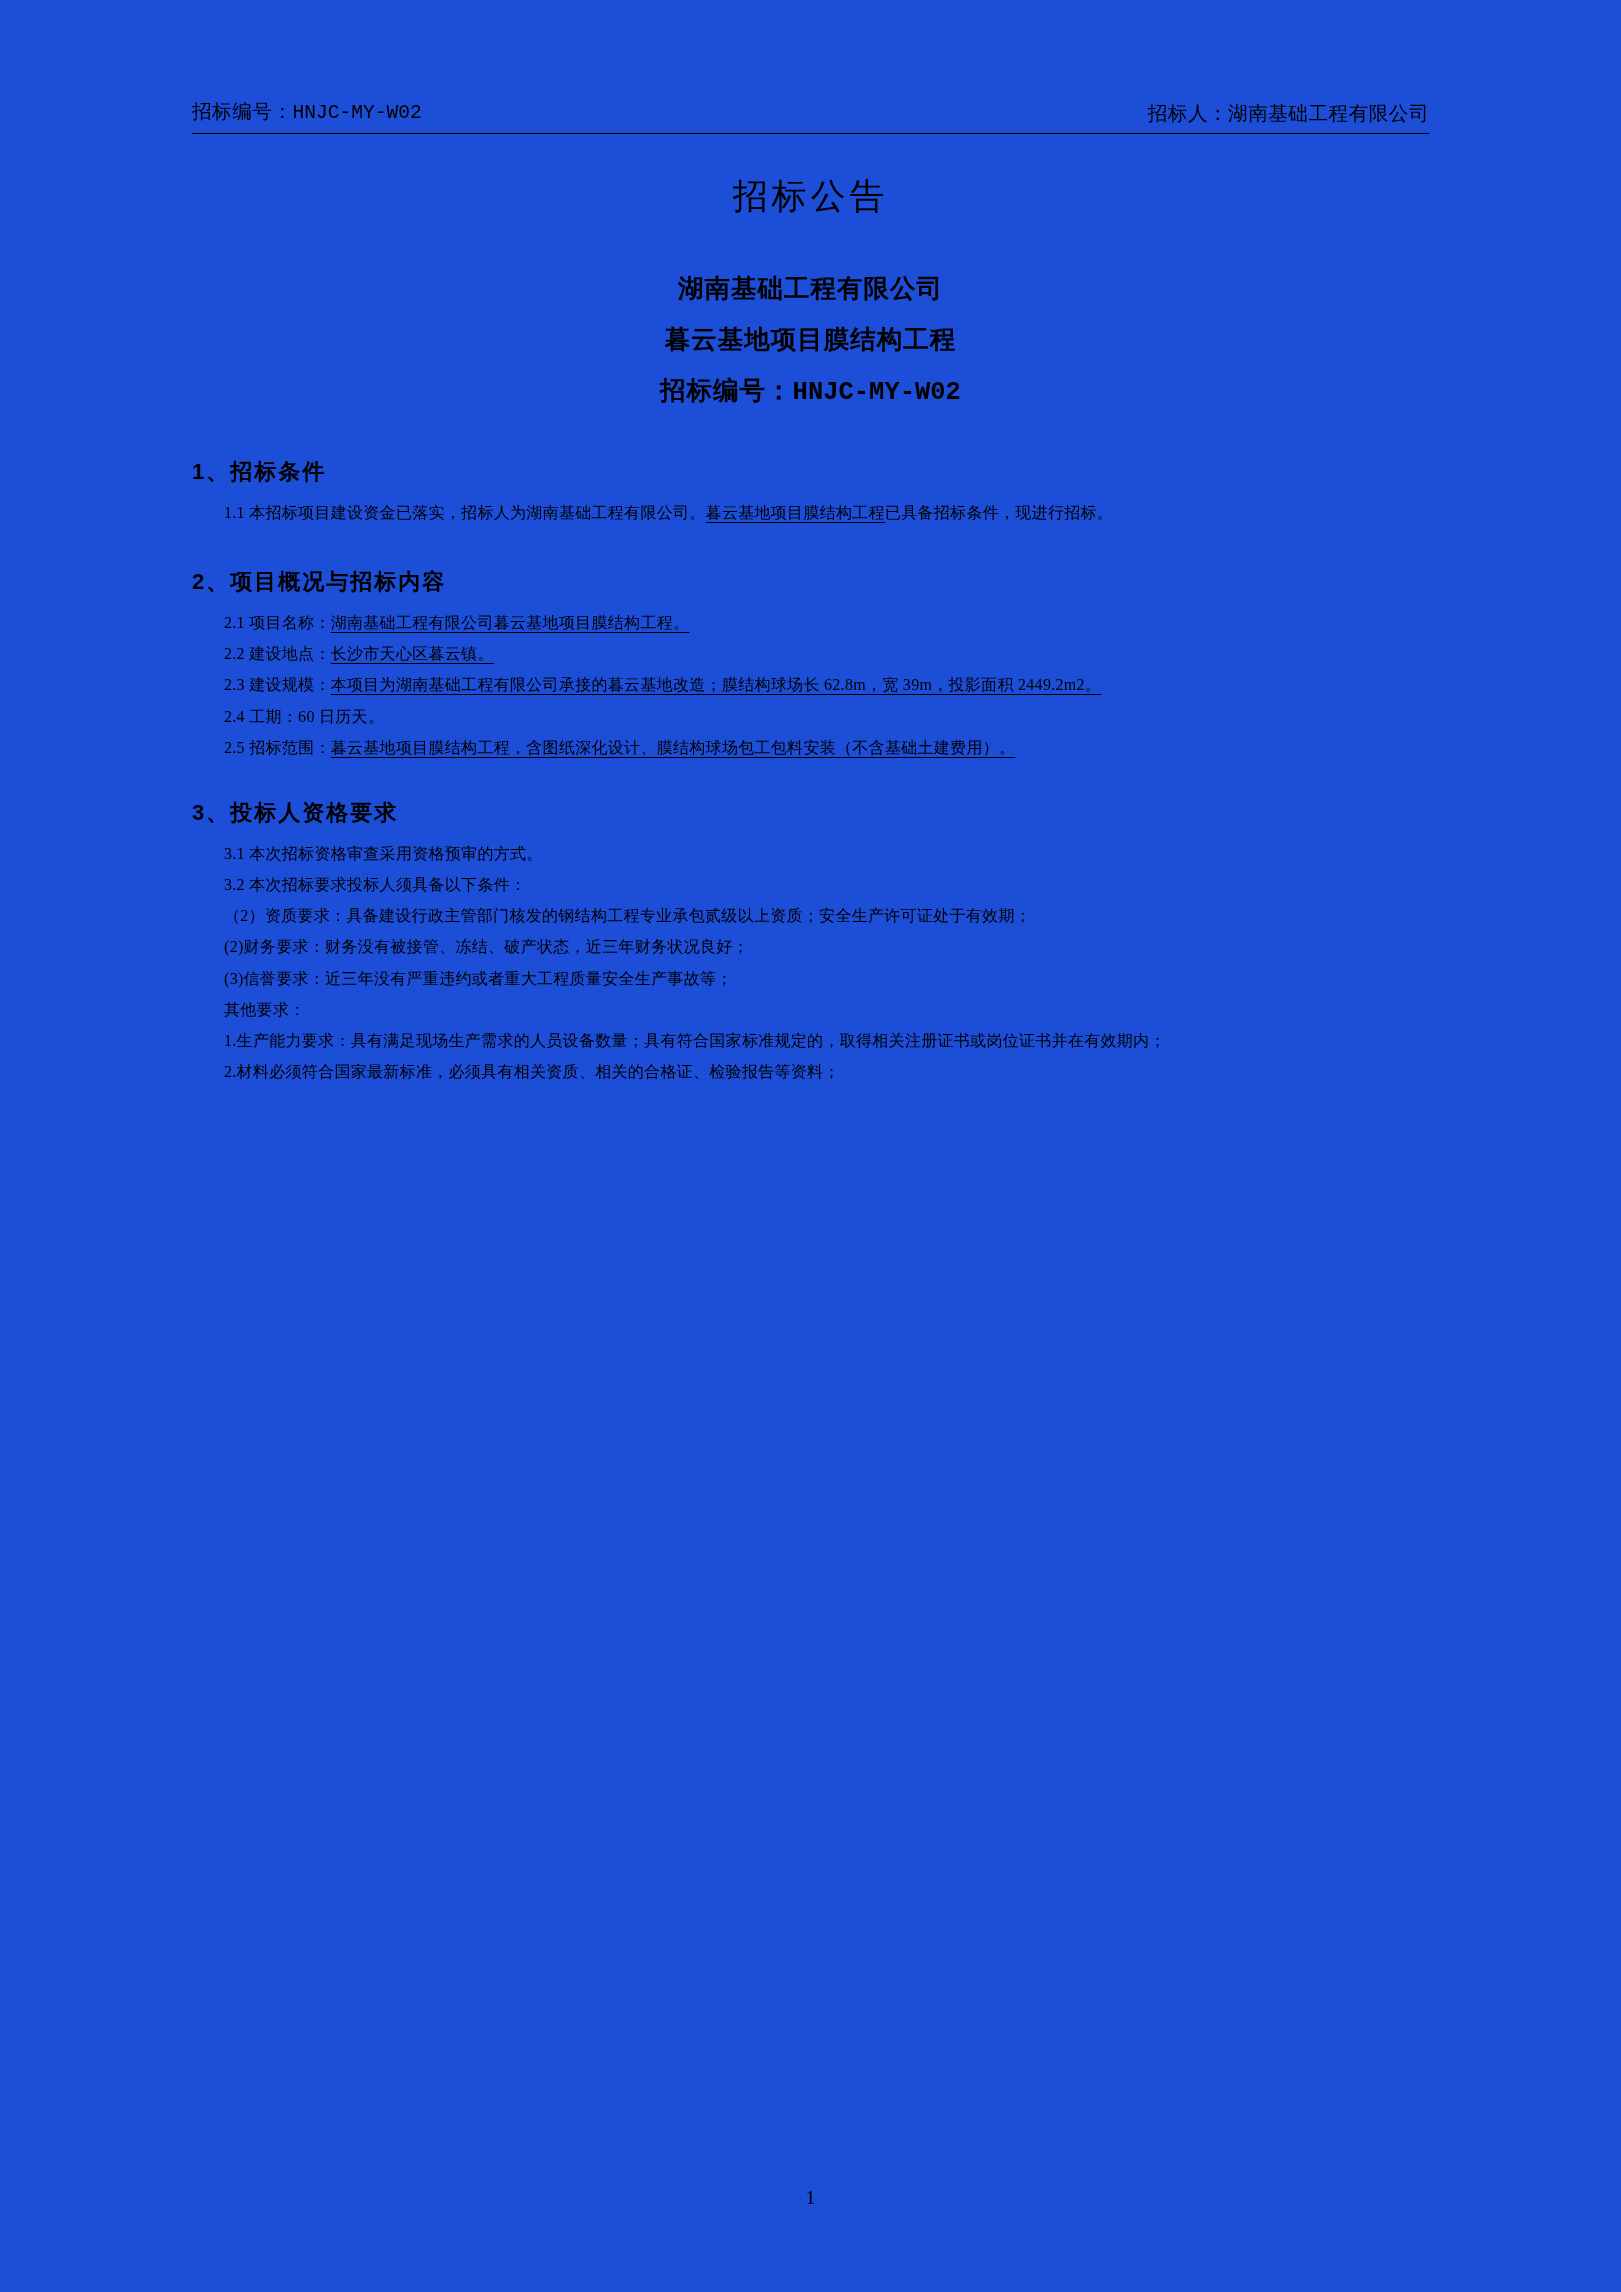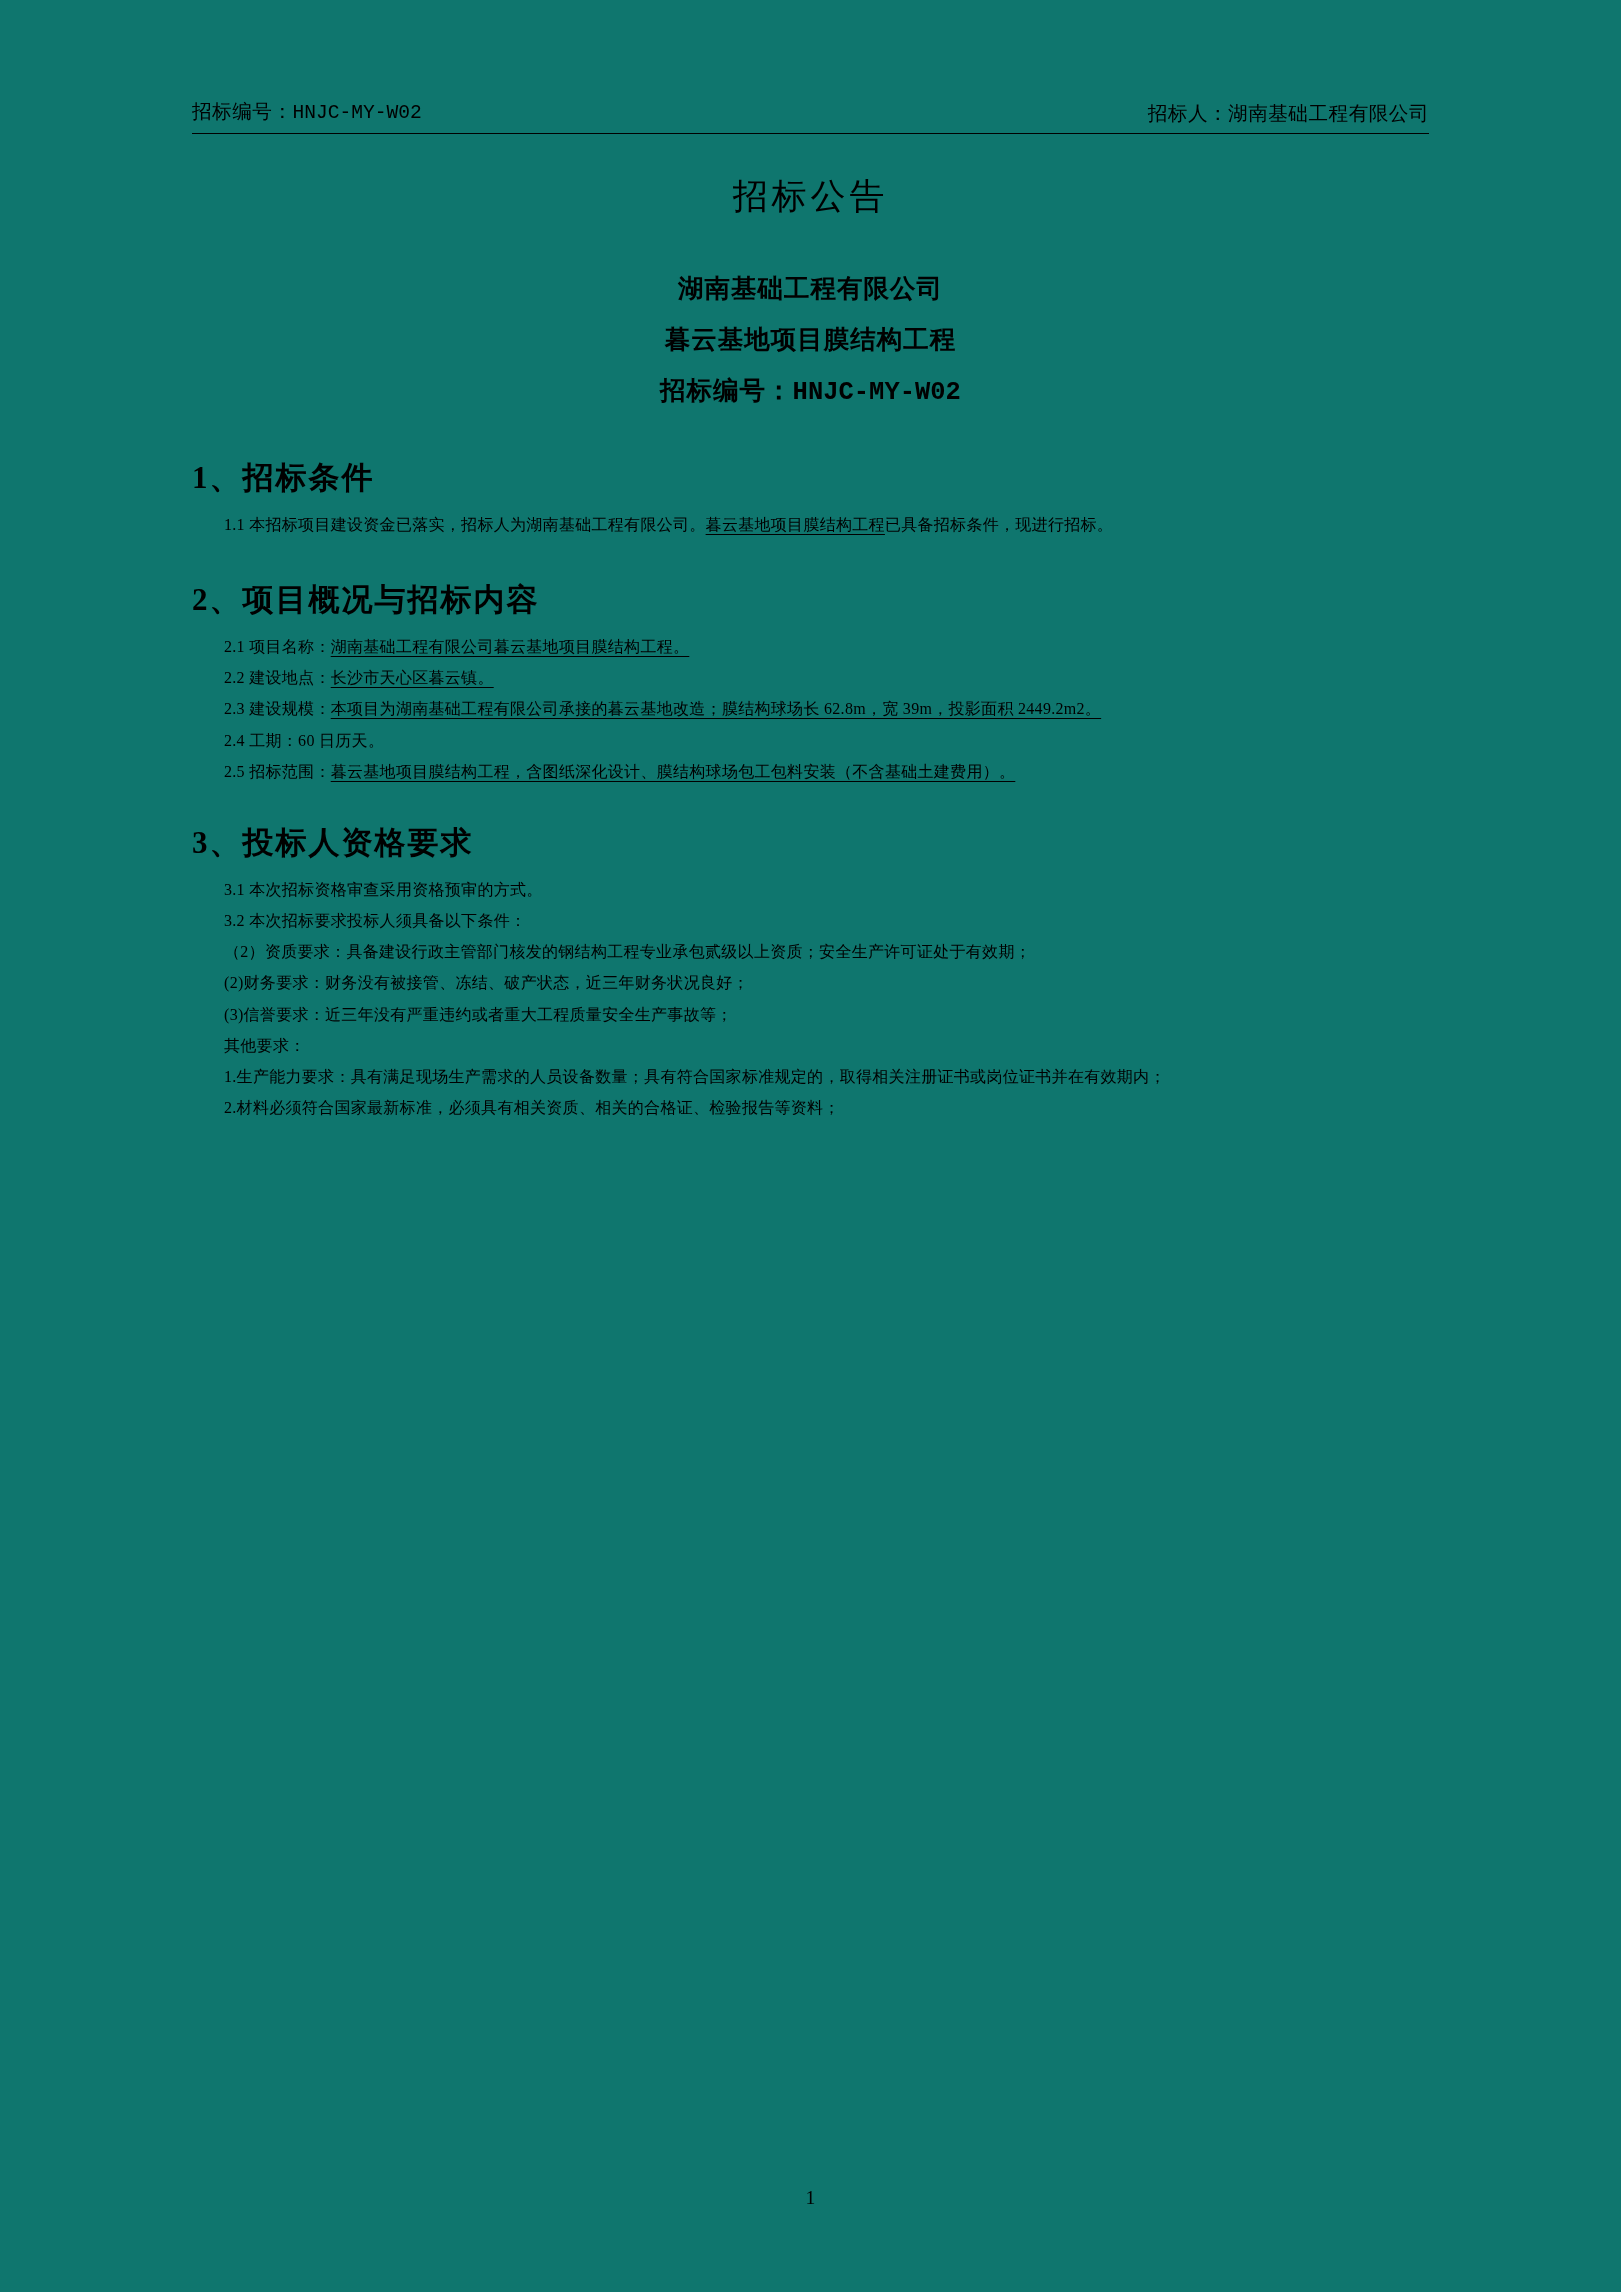--- a/index.html
+++ b/index.html
@@ -9,21 +9,21 @@
   }
   body {
     font-family: "Liberation Serif", "DejaVu Serif", serif;
     color: #000000;
   }
   .page {
     position: relative;
     width: 1621px;
     height: 2293px;
     margin: 0 auto;
-    background: #0f766e;
+    background: #1d4ed8;
     box-sizing: border-box;
     padding: 0;
     overflow: hidden;
   }
   .content {
     position: absolute;
     left: 192px;
     top: 98px;
     width: 1237px;
   }
@@ -68,26 +68,26 @@
     line-height: 2.0;
     letter-spacing: 1px;
   }
   .subtitle .mono {
     font-family: "Liberation Mono", monospace;
     font-weight: bold;
     letter-spacing: 0;
   }
   
   .section-heading {
-    font-size: 31px;
+    font-size: 22px;
     font-weight: bold;
     margin-top: 39px;
     margin-bottom: 9.8px;
     letter-spacing: 2px;
-    font-family: Liberation Serif, serif;
+    font-family: Liberation Sans, sans-serif;
   }
   .section-heading.tight {
     margin-top: 35px;
   }
   p.para {
     font-size: 16px;
     line-height: 1.95;
     margin: 0;
     text-indent: 2em;
     text-align: justify;

